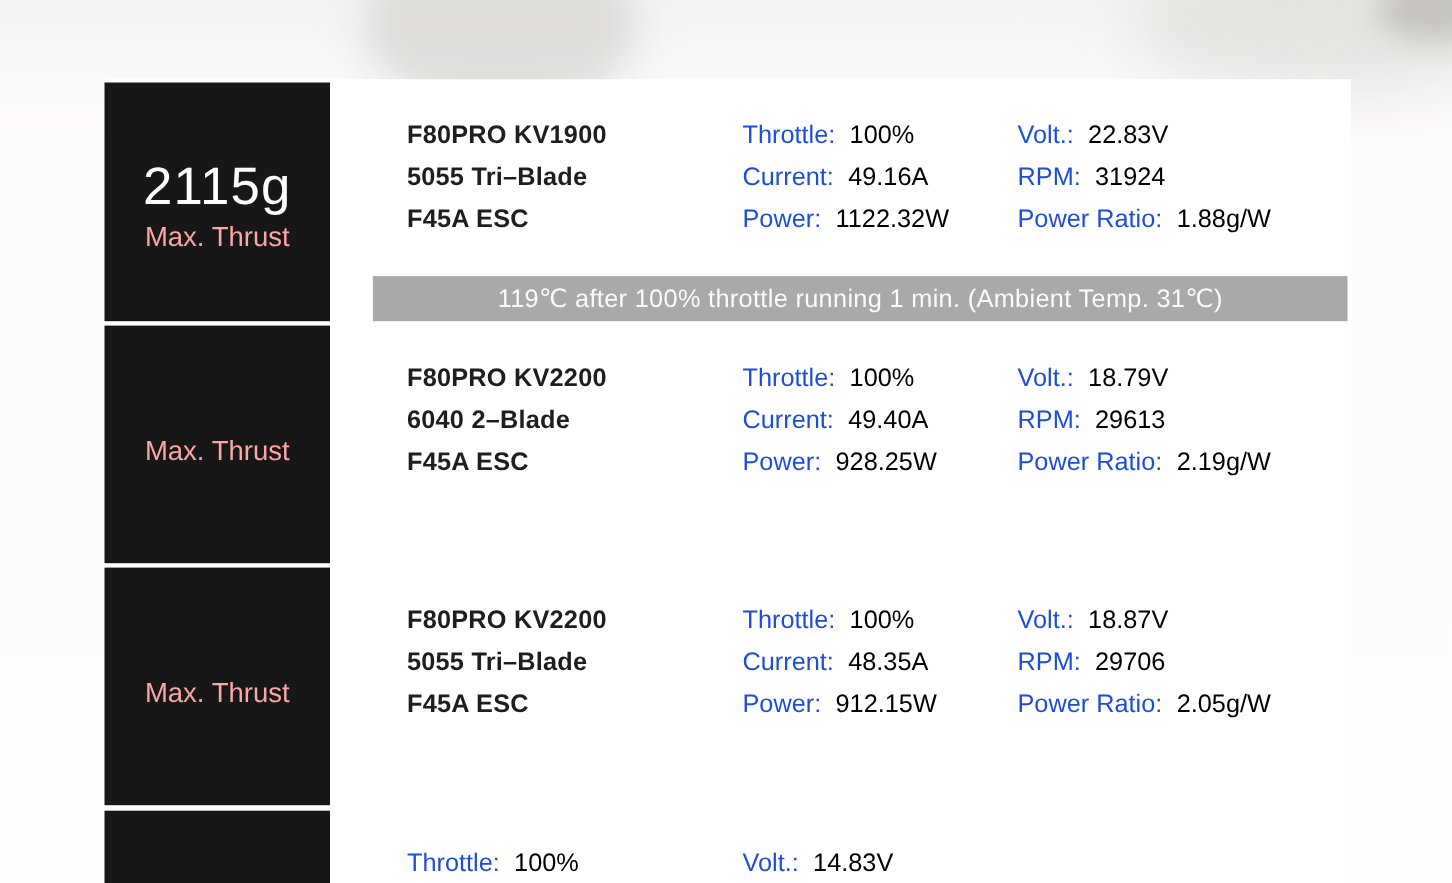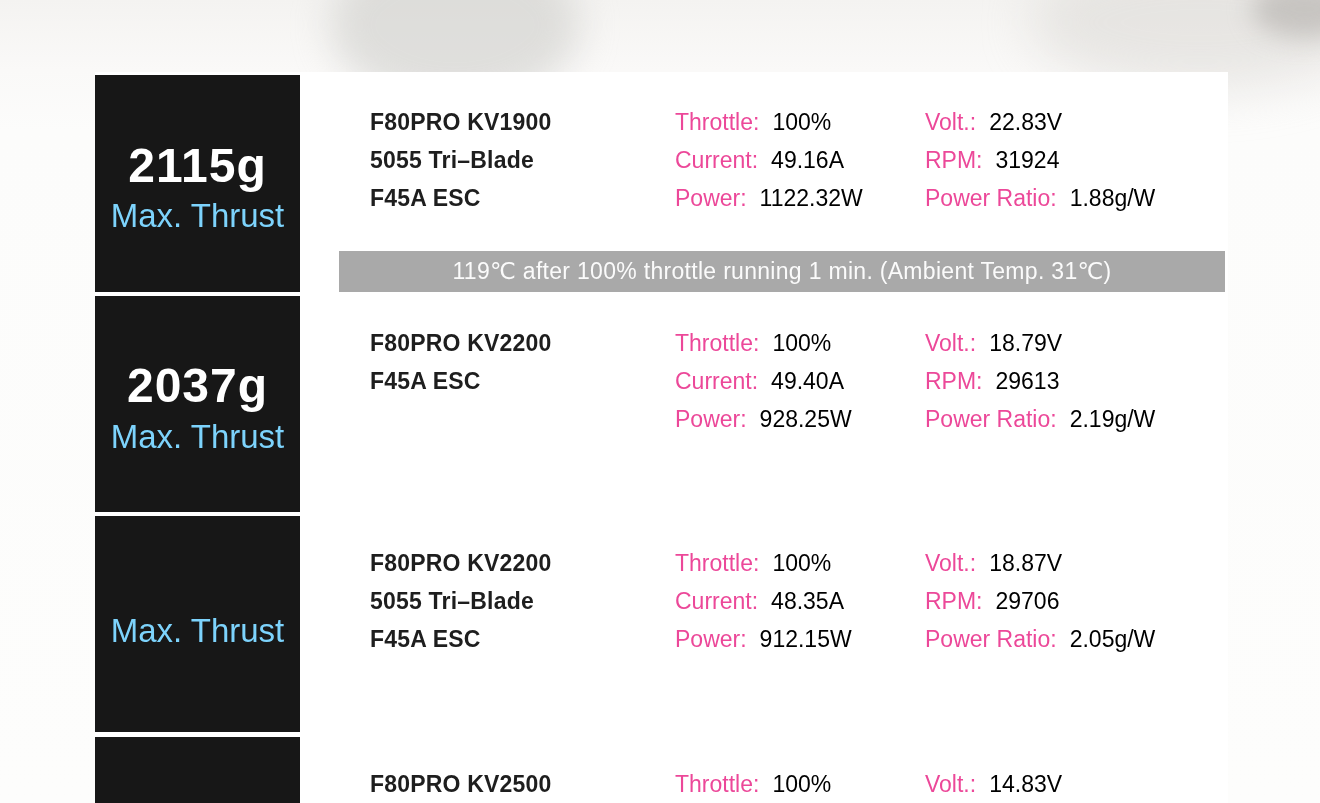--- a/index.html
+++ b/index.html
@@ -15,31 +15,31 @@
   .panel{position:absolute;left:95px;top:72px;width:1133px;bottom:0;background:#ffffff;}
   .row{position:absolute;left:0;right:0;}
   .row-0{top:3px;height:217px;}
   .row-1{top:224px;height:216px;}
   .row-2{top:444px;height:216px;}
   .row-3{top:665px;height:217px;}
   .thrust-block{
     position:absolute;left:0;top:0;bottom:0;width:205px;background:#171717;color:#ffffff;
     display:flex;flex-direction:column;align-items:center;justify-content:center;padding-top:8px;box-sizing:border-box;
   }
-  .thrust-value{font-size:48px;font-weight:700;letter-spacing:1px;line-height:1.1;}
-  .thrust-label{font-size:33px;margin-top:5px;color:#7dd3fc;}
+  .thrust-value{font-size:48px;font-weight:400;letter-spacing:1px;line-height:1.1;}
+  .thrust-label{font-size:25px;margin-top:5px;color:#fca5a5;}
   .row-body{position:absolute;left:205px;right:0;top:0;bottom:0;margin-left:20px;}
   .specs{
     position:absolute;left:0;right:0;top:0;bottom:41px;
     display:grid;grid-template-columns:305px 250px 1fr;
     padding:28px 0 0 50px;box-sizing:border-box;align-content:start;
   }
   .line{height:38px;display:flex;align-items:center;font-size:23px;}
   .setup-col .line{color:#1e1e1e;font-weight:600;letter-spacing:.2px;}
-  .stat-label{color:#ec4899;}
+  .stat-label{color:#1d4ed8;}
   .stat-value{color:#000000;margin-left:13px;}
   .banner{
     position:absolute;left:19px;right:3px;bottom:0;height:41px;background:#a9a9a9;
     color:#fbfbfb;font-size:23px;display:flex;align-items:center;justify-content:center;letter-spacing:.3px;
   }
 </style>
 </head>
 <body>
 
 <div class="stage">
@@ -89,27 +89,27 @@
               <span class="stat-value">1.88g/W</span>
             </div>
           </div>
         </div>
         <div class="banner">119℃ after 100% throttle running 1 min.  (Ambient Temp. 31℃)</div>
       </div>
     </section>
 
     <section class="row row-1">
       <div class="thrust-block">
-        <div class="thrust-value">2037g</div>
         <div class="thrust-label">Max. Thrust</div>
       </div>
       <div class="row-body">
         <div class="specs">
           <div class="setup-col">
             <div class="line">F80PRO KV2200</div>
+            <div class="line">6040 2–Blade</div>
             <div class="line">F45A ESC</div>
           </div>
           <div>
             <div class="line">
               <span class="stat-label">Throttle:</span>
               <span class="stat-value">100%</span>
             </div>
             <div class="line">
               <span class="stat-label">Current:</span>
               <span class="stat-value">49.40A</span>
@@ -177,23 +177,20 @@
             </div>
           </div>
         </div>
       </div>
     </section>
 
     <section class="row row-3">
       <div class="thrust-block"></div>
       <div class="row-body">
         <div class="specs">
-          <div class="setup-col">
-            <div class="line">F80PRO KV2500</div>
-          </div>
           <div>
             <div class="line">
               <span class="stat-label">Throttle:</span>
               <span class="stat-value">100%</span>
             </div>
           </div>
           <div>
             <div class="line">
               <span class="stat-label">Volt.:</span>
               <span class="stat-value">14.83V</span>

